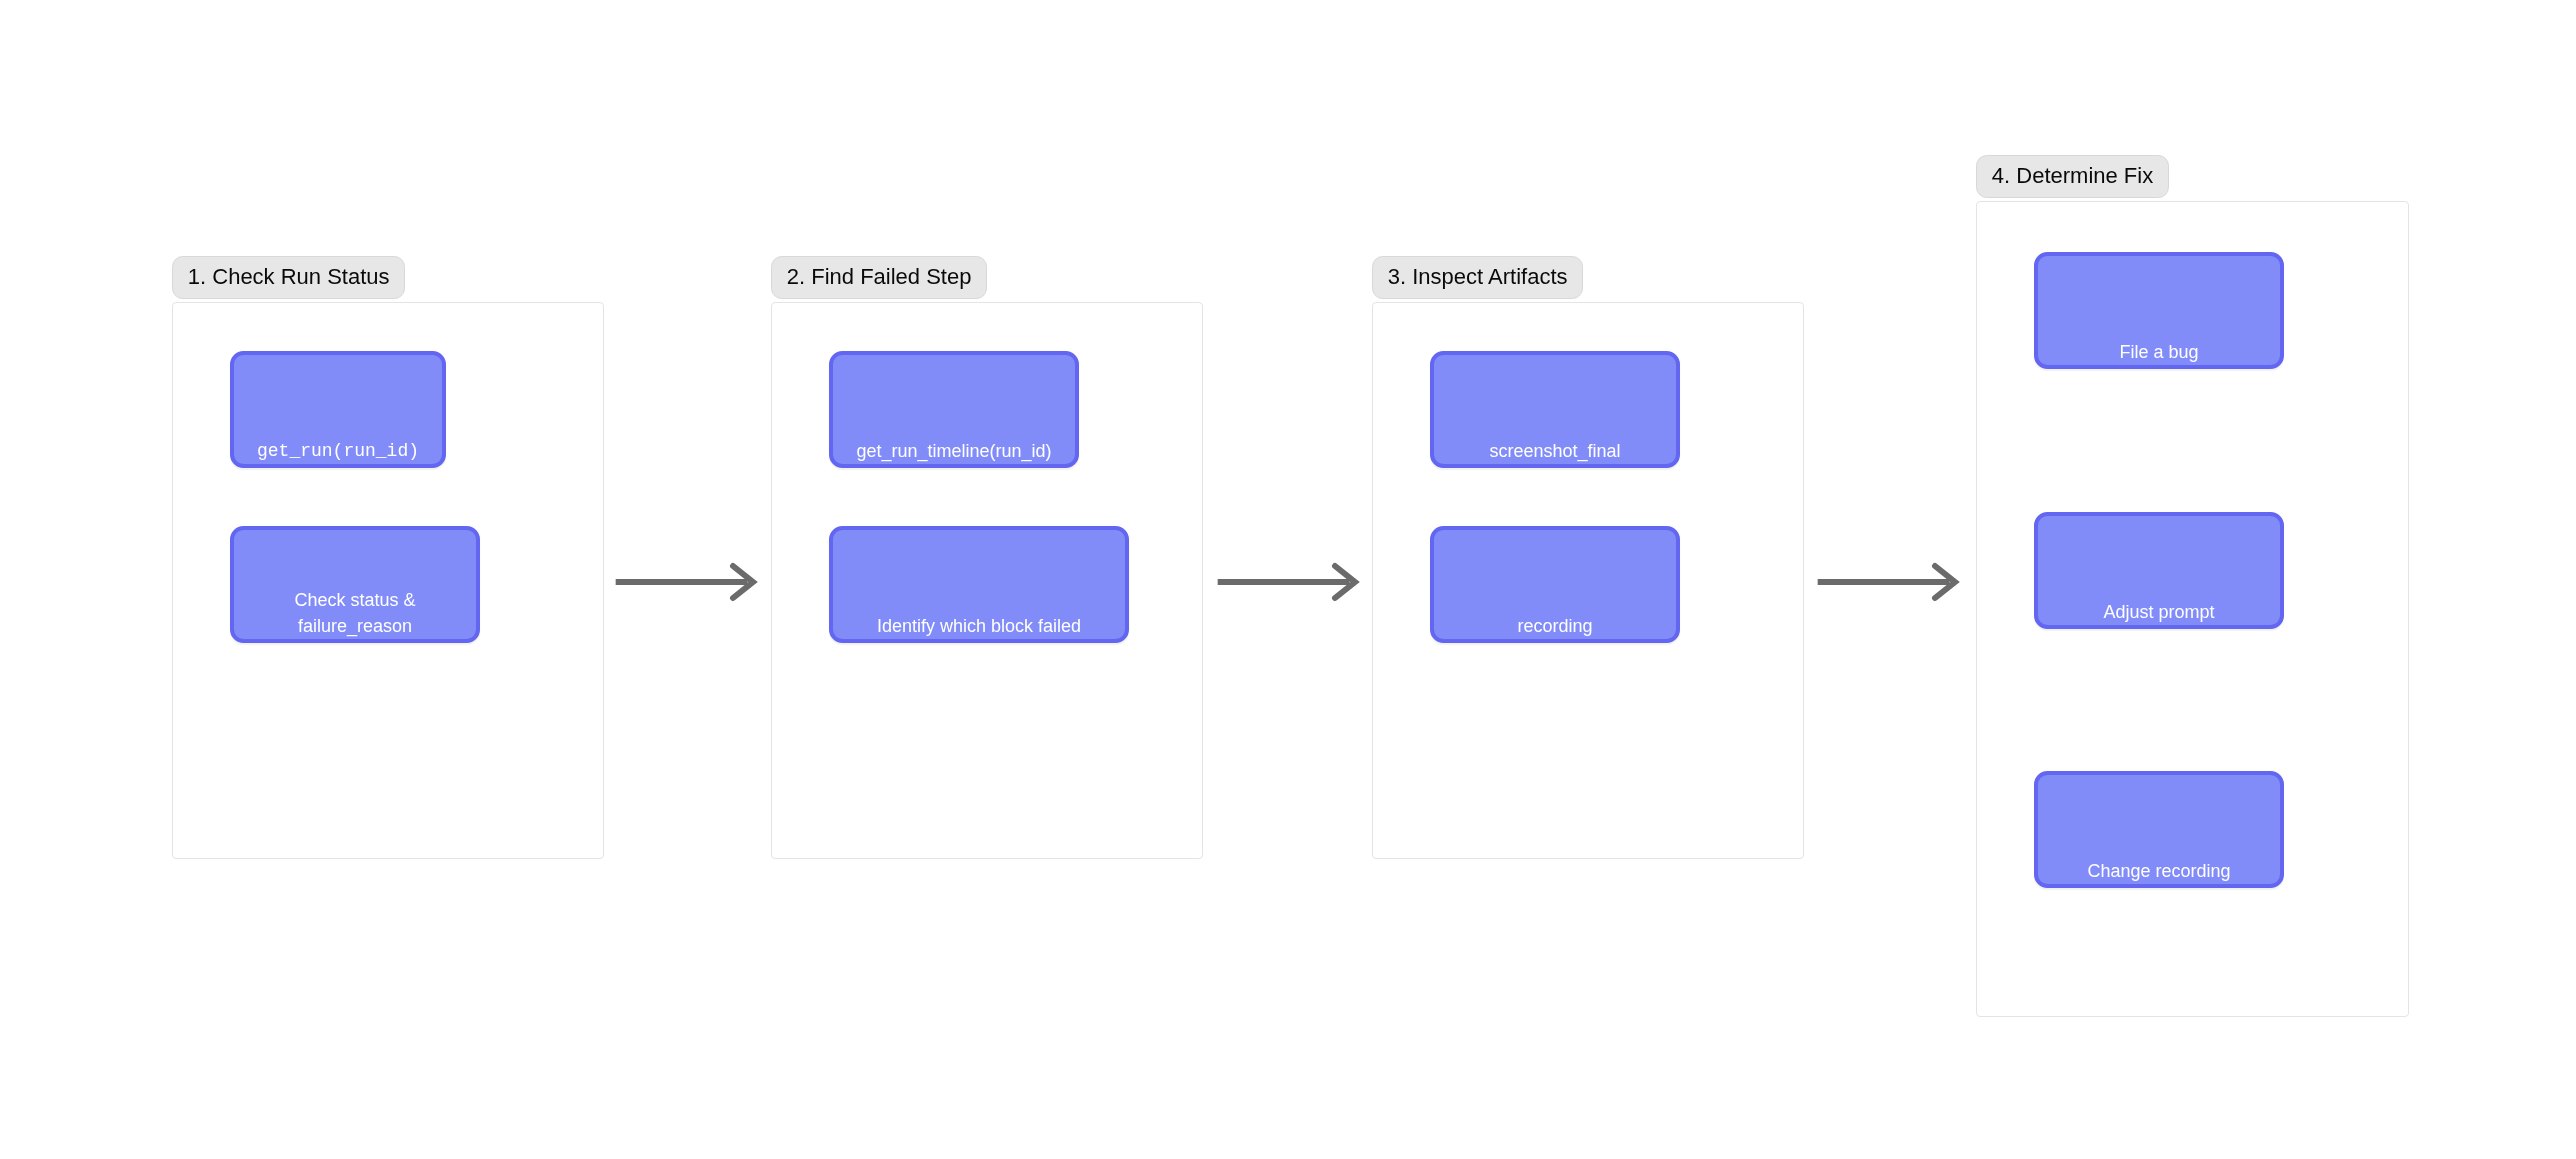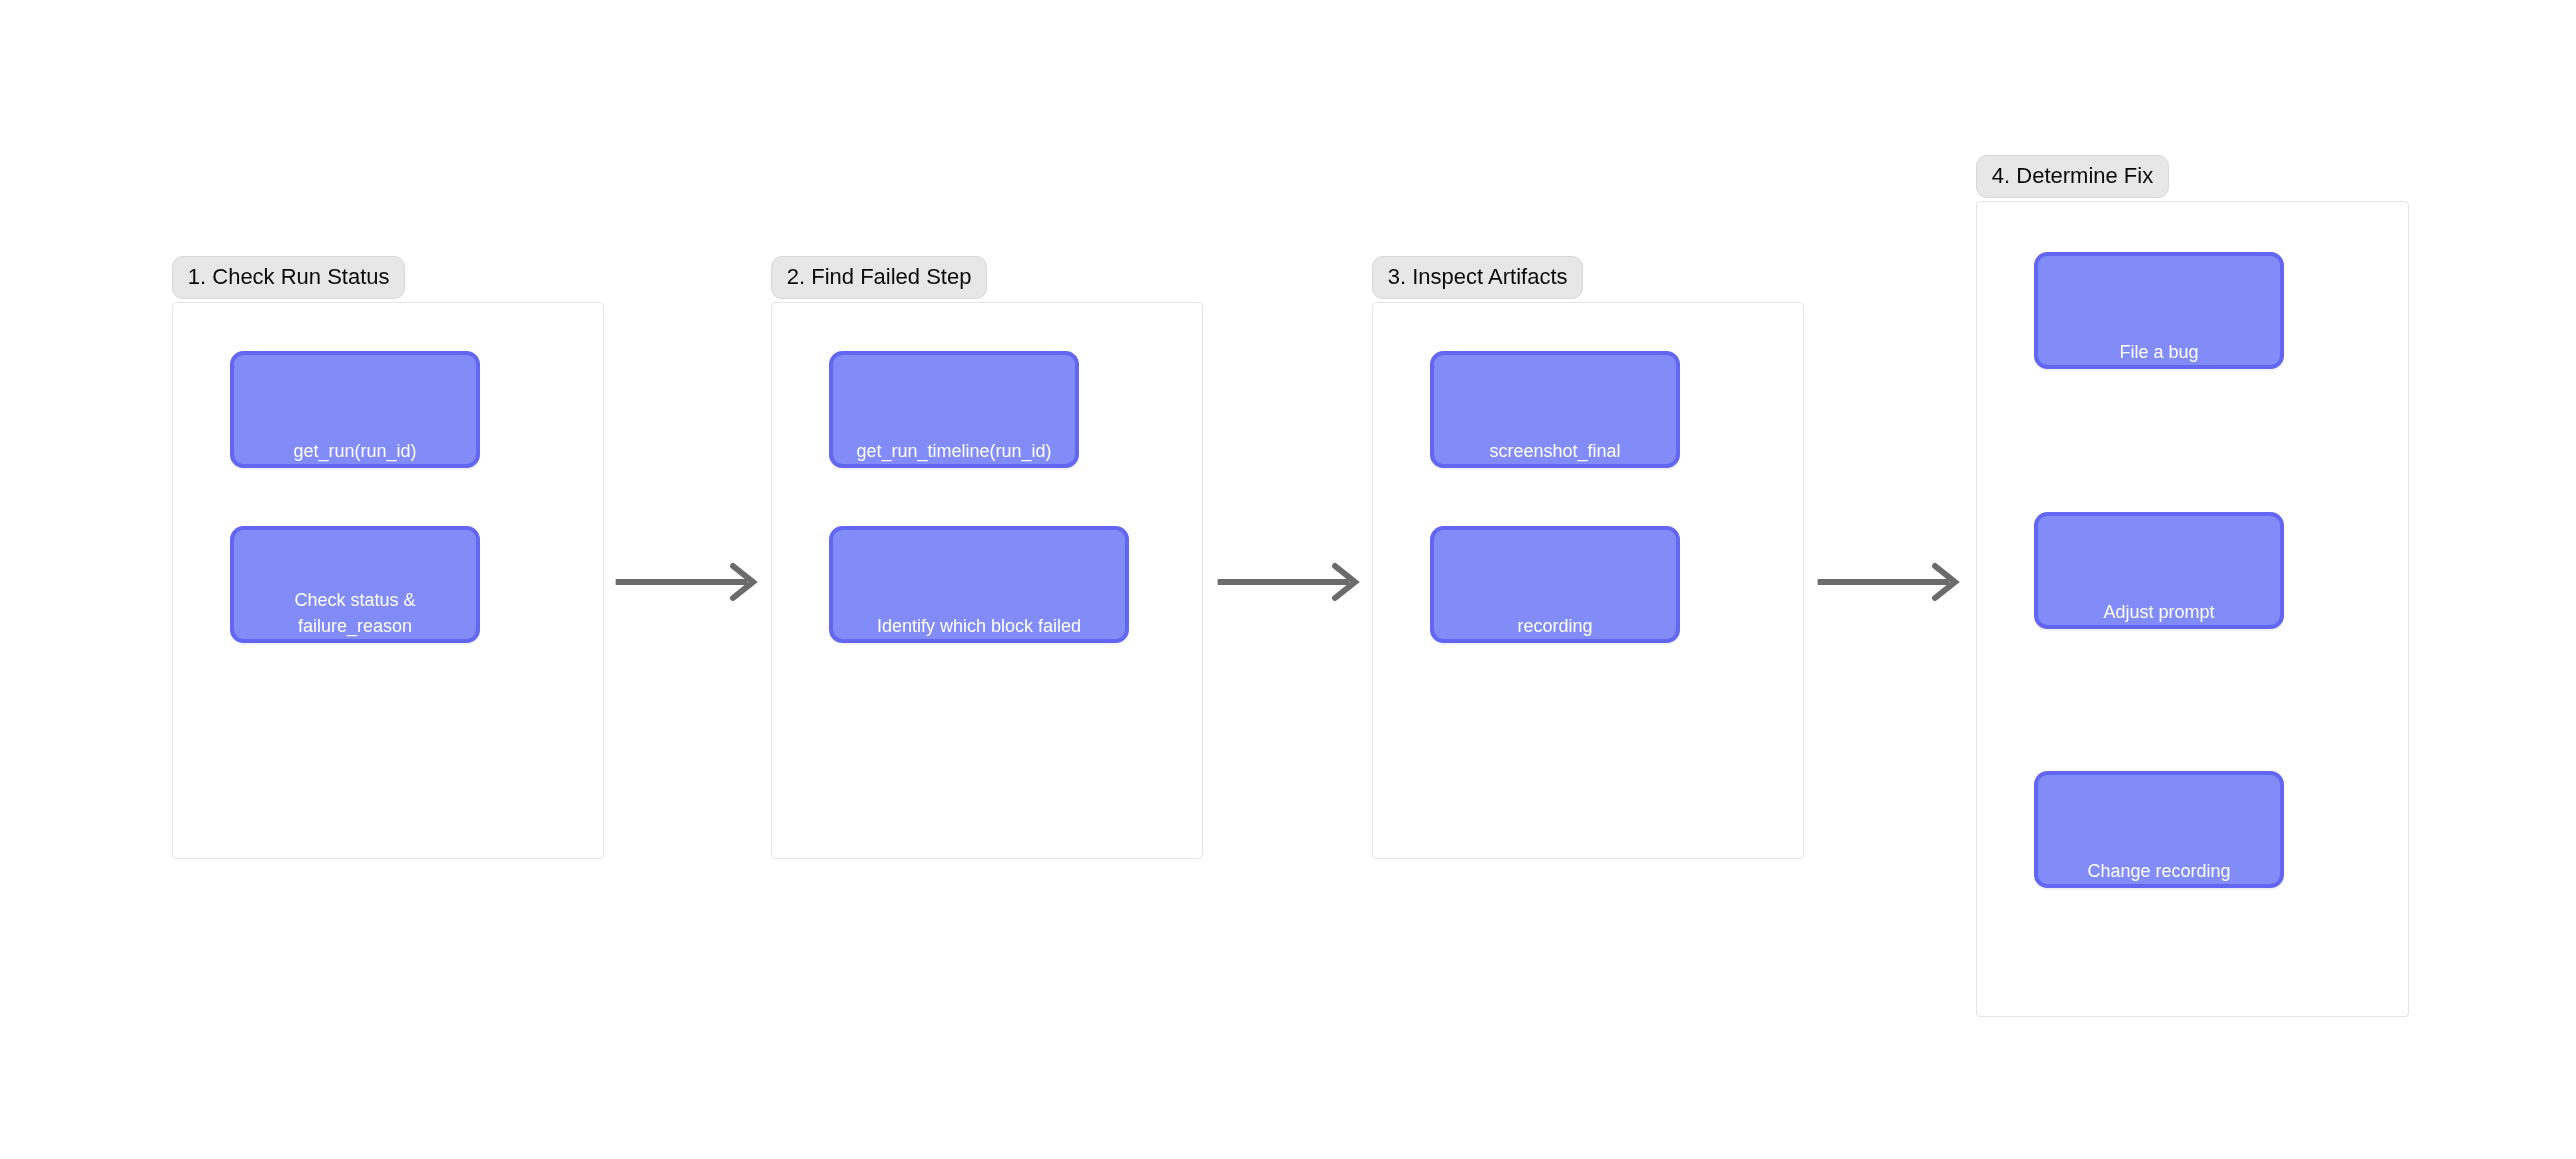--- a/index.html
+++ b/index.html
@@ -56,21 +56,21 @@
   .arrow svg{display:block;}
 </style>
 </head>
 <body>
 
 <div id="canvas">
 
   <div class="group" style="left:172px;top:256px;width:432px;height:602px;">
     <div class="group-label">1. Check Run Status</div>
     <div class="group-body" style="left:0px;top:46px;width:432px;height:557px;">
-      <div class="node" style="left:57px;top:48px;width:250px;height:117px;">
+      <div class="node" style="left:57px;top:48px;width:216px;height:117px;font-family:Liberation Mono, monospace;">
         <span>get_run(run_id)</span>
       </div>
       <div class="node" style="left:57px;top:223px;width:250px;height:117px;">
         <span>Check status &amp; failure_reason</span>
       </div>
     </div>
   </div>
 
   <div class="arrow" style="left:614px;top:562px;width:146px;height:40px;">
     <svg width="146" height="40" viewBox="0 0 218 60">

